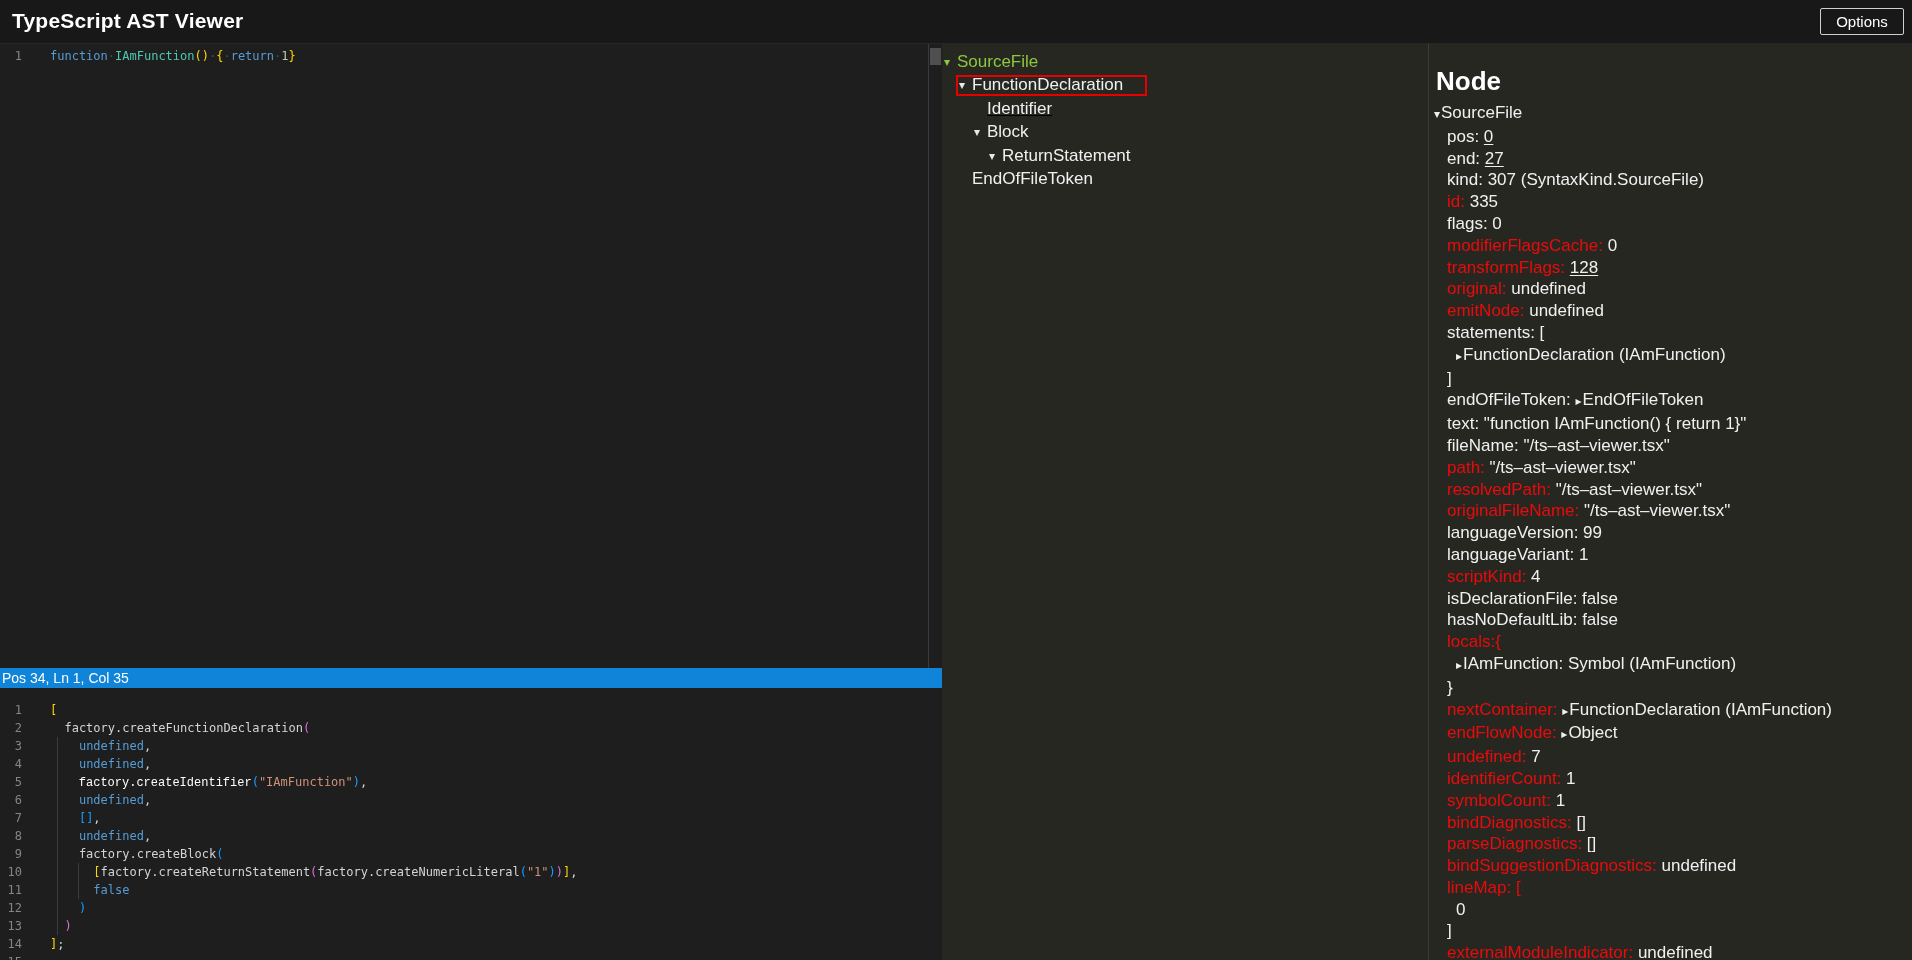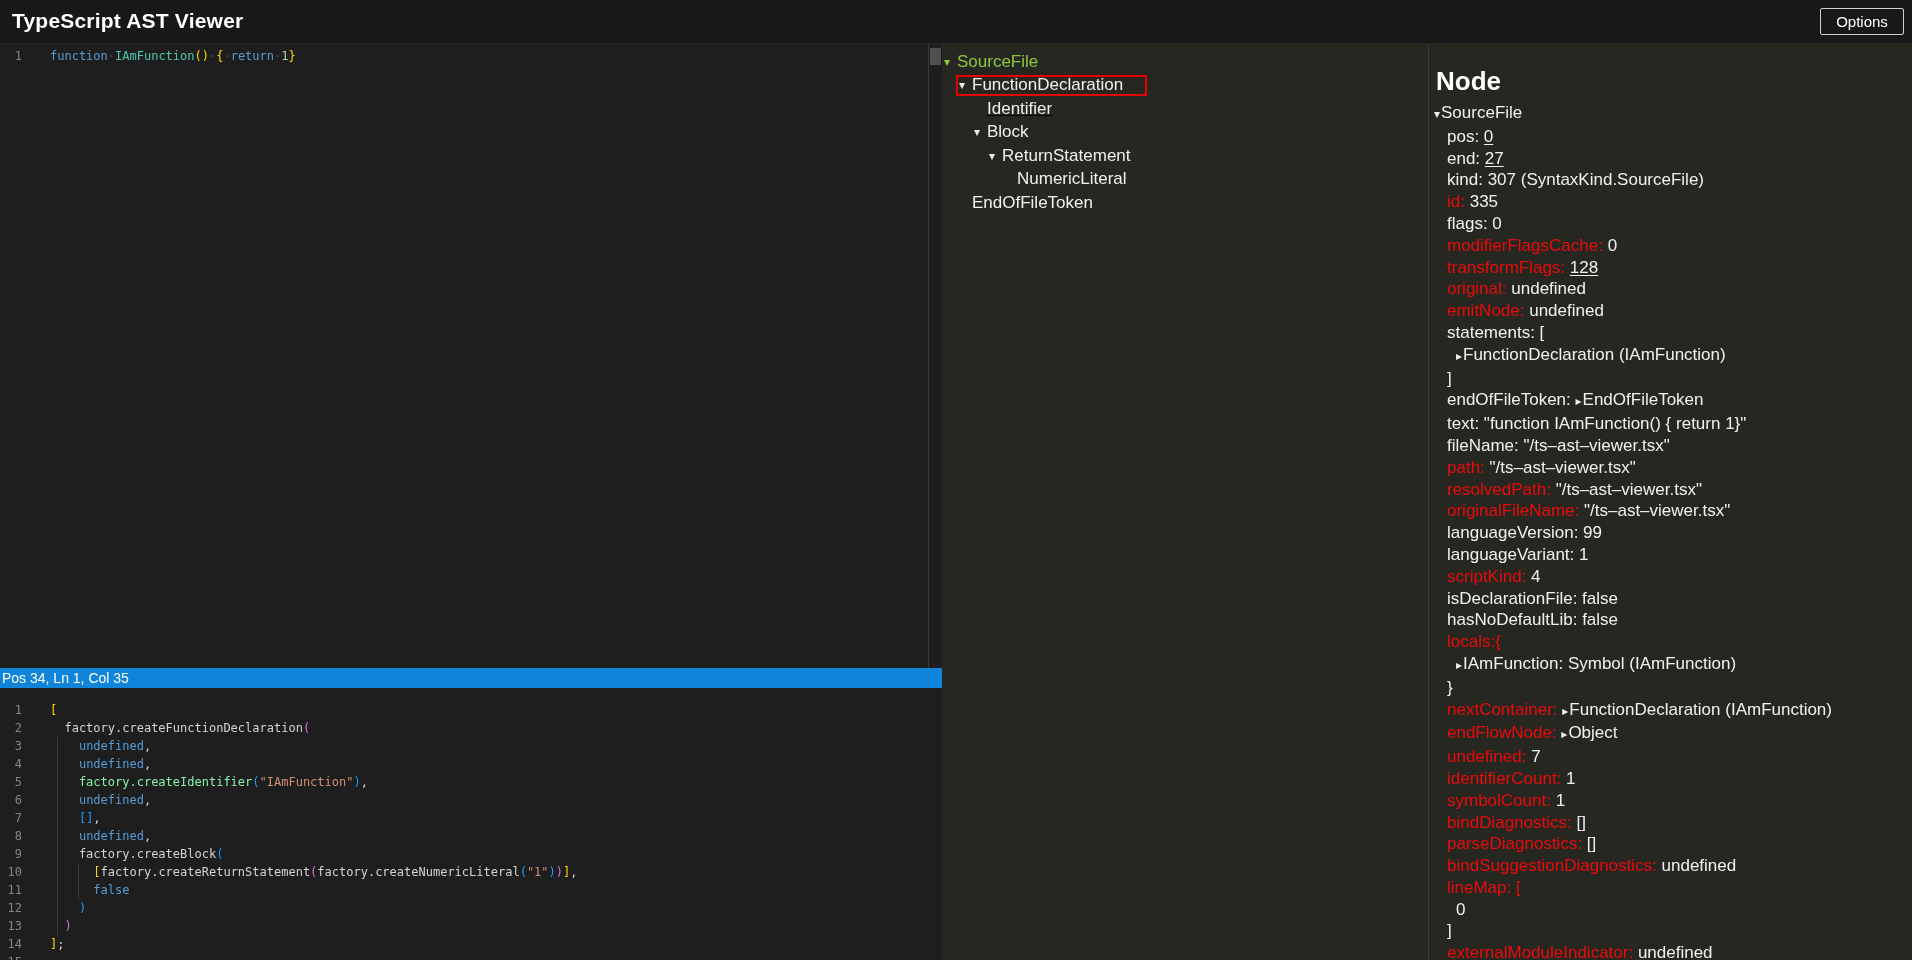--- a/index.html
+++ b/index.html
@@ -69,21 +69,21 @@
     <span>Pos 34, Ln 1, Col 35</span>
   </div>
 
   <div id="editor-bottom" class="editor">
     <div class="guide" style="left:57px; top:49px; height:198px;"></div>
     <div class="guide" style="left:78px; top:175px; height:36px;"></div>
   <div class="c-line"><span class="c-ln">1</span><span class="c-code"><span style="color: rgb(255, 215, 0);">[</span></span></div>
       <div class="c-line"><span class="c-ln">2</span><span class="c-code"><span style="color: rgb(212, 212, 212);">  factory.createFunctionDeclaration</span><span style="color: rgb(218, 112, 214);">(</span></span></div>
       <div class="c-line"><span class="c-ln">3</span><span class="c-code"><span style="color: rgb(212, 212, 212);">    </span><span style="color: rgb(86, 156, 214);">undefined</span><span style="color: rgb(212, 212, 212);">,</span></span></div>
       <div class="c-line"><span class="c-ln">4</span><span class="c-code"><span style="color: rgb(212, 212, 212);">    </span><span style="color: rgb(86, 156, 214);">undefined</span><span style="color: rgb(212, 212, 212);">,</span></span></div>
-      <div class="c-line"><span class="c-ln">5</span><span class="c-code"><span style="color: #86efac;">    factory.createIdentifier</span><span style="color: rgb(23, 159, 255);">(</span><span style="color: rgb(206, 145, 120);">"IAmFunction"</span><span style="color: rgb(23, 159, 255);">)</span><span style="color: rgb(212, 212, 212);">,</span></span></div>
+      <div class="c-line"><span class="c-ln">5</span><span class="c-code"><span style="color: #ffffff; font-family: Liberation Mono, monospace;">    factory.createIdentifier</span><span style="color: rgb(23, 159, 255);">(</span><span style="color: rgb(206, 145, 120);">"IAmFunction"</span><span style="color: rgb(23, 159, 255);">)</span><span style="color: rgb(212, 212, 212);">,</span></span></div>
       <div class="c-line"><span class="c-ln">6</span><span class="c-code"><span style="color: rgb(212, 212, 212);">    </span><span style="color: rgb(86, 156, 214);">undefined</span><span style="color: rgb(212, 212, 212);">,</span></span></div>
       <div class="c-line"><span class="c-ln">7</span><span class="c-code"><span style="color: rgb(212, 212, 212);">    </span><span style="color: rgb(23, 159, 255);">[]</span><span style="color: rgb(212, 212, 212);">,</span></span></div>
       <div class="c-line"><span class="c-ln">8</span><span class="c-code"><span style="color: rgb(212, 212, 212);">    </span><span style="color: rgb(86, 156, 214);">undefined</span><span style="color: rgb(212, 212, 212);">,</span></span></div>
       <div class="c-line"><span class="c-ln">9</span><span class="c-code"><span style="color: rgb(212, 212, 212);">    factory.createBlock</span><span style="color: rgb(23, 159, 255);">(</span></span></div>
       <div class="c-line"><span class="c-ln">10</span><span class="c-code"><span style="color: rgb(212, 212, 212);">      </span><span style="color: rgb(255, 215, 0);">[</span><span style="color: rgb(212, 212, 212);">factory.createReturnStatement</span><span style="color: rgb(218, 112, 214);">(</span><span style="color: rgb(212, 212, 212);">factory.createNumericLiteral</span><span style="color: rgb(23, 159, 255);">(</span><span style="color: rgb(206, 145, 120);">"1"</span><span style="color: rgb(23, 159, 255);">)</span><span style="color: rgb(218, 112, 214);">)</span><span style="color: rgb(255, 215, 0);">]</span><span style="color: rgb(212, 212, 212);">,</span></span></div>
       <div class="c-line"><span class="c-ln">11</span><span class="c-code"><span style="color: rgb(212, 212, 212);">      </span><span style="color: rgb(86, 156, 214);">false</span></span></div>
       <div class="c-line"><span class="c-ln">12</span><span class="c-code"><span style="color: rgb(212, 212, 212);">    </span><span style="color: rgb(23, 159, 255);">)</span></span></div>
       <div class="c-line"><span class="c-ln">13</span><span class="c-code"><span style="color: rgb(212, 212, 212);">  </span><span style="color: rgb(218, 112, 214);">)</span></span></div>
       <div class="c-line"><span class="c-ln">14</span><span class="c-code"><span style="color: rgb(255, 215, 0);">]</span><span style="color: rgb(212, 212, 212);">;</span></span></div>
       <div class="c-line"><span class="c-ln">15</span><span class="c-code"></span></div>
@@ -111,26 +111,20 @@
       <div class="t-row" style="padding-left: 32px;">
         <span class="t-inner">
           <span class="t-arrow">▾</span>
           <span class="t-label">Block</span>
         </span>
       </div>
       <div class="t-row" style="padding-left: 47px;">
         <span class="t-inner">
           <span class="t-arrow">▾</span>
           <span class="t-label">ReturnStatement</span>
-        </span>
-      </div>
-      <div class="t-row" style="padding-left: 62px;">
-        <span class="t-inner">
-          <span class="t-arrow"></span>
-          <span class="t-label">NumericLiteral</span>
         </span>
       </div>
       <div class="t-row" style="padding-left: 17px;">
         <span class="t-inner">
           <span class="t-arrow"></span>
           <span class="t-label">EndOfFileToken</span>
         </span>
       </div>
     </div>
 

